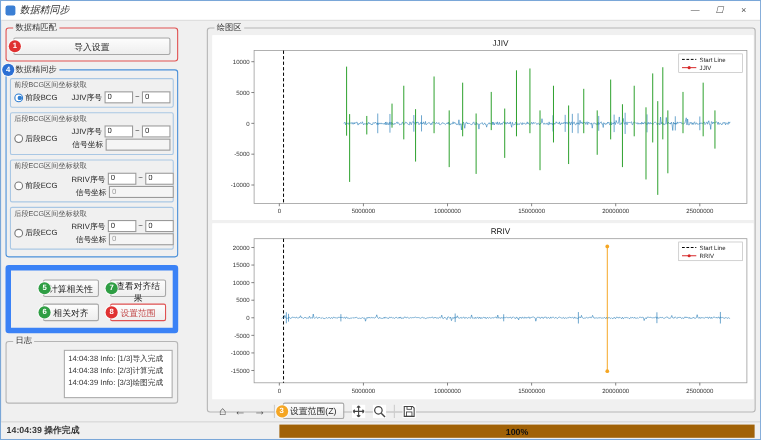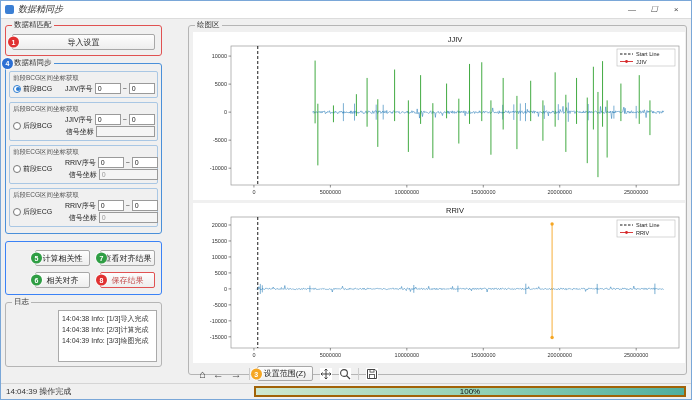--- a/index.html
+++ b/index.html
@@ -13,21 +13,21 @@
   .win-title { font-size:9px; color:#333; }
   .win-controls { margin-left:auto; display:flex; }
   .win-controls span { width:22px; height:16px; display:flex; align-items:center; justify-content:center; font-size:8px; color:#444; cursor:default; }
 
   
   .left-panel { position:absolute; left:4px; top:24px; width:157px; bottom:25px; display:flex; flex-direction:column;justify-content:flex-end; }
   .group { position:relative; border-radius:3px; margin-bottom:7px; }
   .legend { position:absolute; top:-6px; left:6px; background:#f0f0f0; padding:0 2px; font-size:7.5px; color:#333; line-height:10px; white-space:nowrap; z-index:1; }
   .g-red   { border:1px solid #e05252; }
   .g-blue  { border:1px solid #4a90d9; }
-  .g-green { border:1px solid #3b82f6;padding-left:19px; }
+  .g-green { border:5px solid #3b82f6;padding-left:19px; }
   .g-gray  { border:1px solid #b5b5b5; }
 
   .marker { width:11px; height:11px; border-radius:50%; color:#fff; font-size:7px; font-weight:bold; display:flex; align-items:center; justify-content:center; box-shadow:0 0 0 1px rgba(255,255,255,.7); z-index:3; }
   .m-red{background:#e03131}.m-blue{background:#2b6fd4}.m-green{background:#2f9e44}.m-orange{background:#f5a623}
 
   .btn-row { display:flex; gap:10px; padding:8px 6px 5px 6px; }
   .btn-cell { position:relative; flex:1; display:flex; }
   .btn-cell .mk { position:absolute; left:-4px; top:50%; transform:translateY(-50%); }
   button { font-family:Liberation Sans, sans-serif; font-size:8px; color:#222; background:linear-gradient(#fdfdfd,#eee); border:1px solid #a8a8a8; border-radius:2px; height:16px; width:100%; padding:0 2px; cursor:pointer; }
   button.danger { border:1px solid #e05252; color:#c24a4a; }
@@ -60,22 +60,22 @@
   .right-panel svg { display:block; background:#fff; }
   .toolbar { display:flex; align-items:center; gap:7px; padding:3px 0 0 6px; }
   .tb { font-size:11px; color:#444; cursor:pointer; line-height:12px; }
   .tb svg { display:block; }
   .range-wrap { position:relative; display:flex; }
   .range-wrap .mk { position:absolute; left:-6px; top:50%; transform:translateY(-50%); }
   .range-btn { width:auto; padding:0 6px; height:15px; font-size:8px; }
   .tsep { width:1px; height:12px; background:#ccc; }
 
   
-  .statusbar { position:absolute; left:0; right:0; bottom:0; height:16px; background:#f0f0f0; border-top:1px solid #d5d5d5; display:flex; align-items:center; padding:0 5px; font-size:8px; color:#333; }
-  .progress { position:absolute; left:253px; right:5px; top:2px; bottom:2px; border:2px solid #a16207; background:#e8e8e8;text-align:center; }
+  .statusbar { position:absolute; left:0; right:0; bottom:0; height:16px; background:#f0f0f0; border-top:1px solid #d5d5d5; display:flex; align-items:center; padding:0 5px; font-size:8px; color:#333;font-weight:bold; }
+  .progress { position:absolute; left:253px; right:5px; top:2px; bottom:2px; border:6px solid #a16207; background:#e8e8e8;text-align:center; }
   .progress-fill { position:absolute; inset:0; background:linear-gradient(90deg,#cfe8cf 0%,#8fd0b4 55%,#4fae9e 100%); }
   .progress-label { position:absolute; inset:0; display:flex; align-items:center; justify-content:center; font-size:8px; color:#111; }
 </style>
 </head>
 <body>
 
 <div id="app">
 
   <div class="titlebar">
     <span class="app-icon"></span>
@@ -195,21 +195,21 @@
         <div class="btn-cell">
           <span class="marker m-green mk">7</span>
           <button>查看对齐结果</button>
         </div>
         <div class="btn-cell">
           <span class="marker m-green mk">6</span>
           <button>相关对齐</button>
         </div>
         <div class="btn-cell">
           <span class="marker m-red mk">8</span>
-          <button class="danger">保存结果</button>
+          <button class="danger">设置范围</button>
         </div>
       </div>
     </div>
 
     <div class="group g-gray log-group">
       <span class="legend">日志</span>
       <div class="log-box" id="log-box">
           <div>14:04:38 Info: [1/3]导入完成</div>
           <div>14:04:38 Info: [2/3]计算完成</div>
           <div>14:04:39 Info: [3/3]绘图完成</div>

